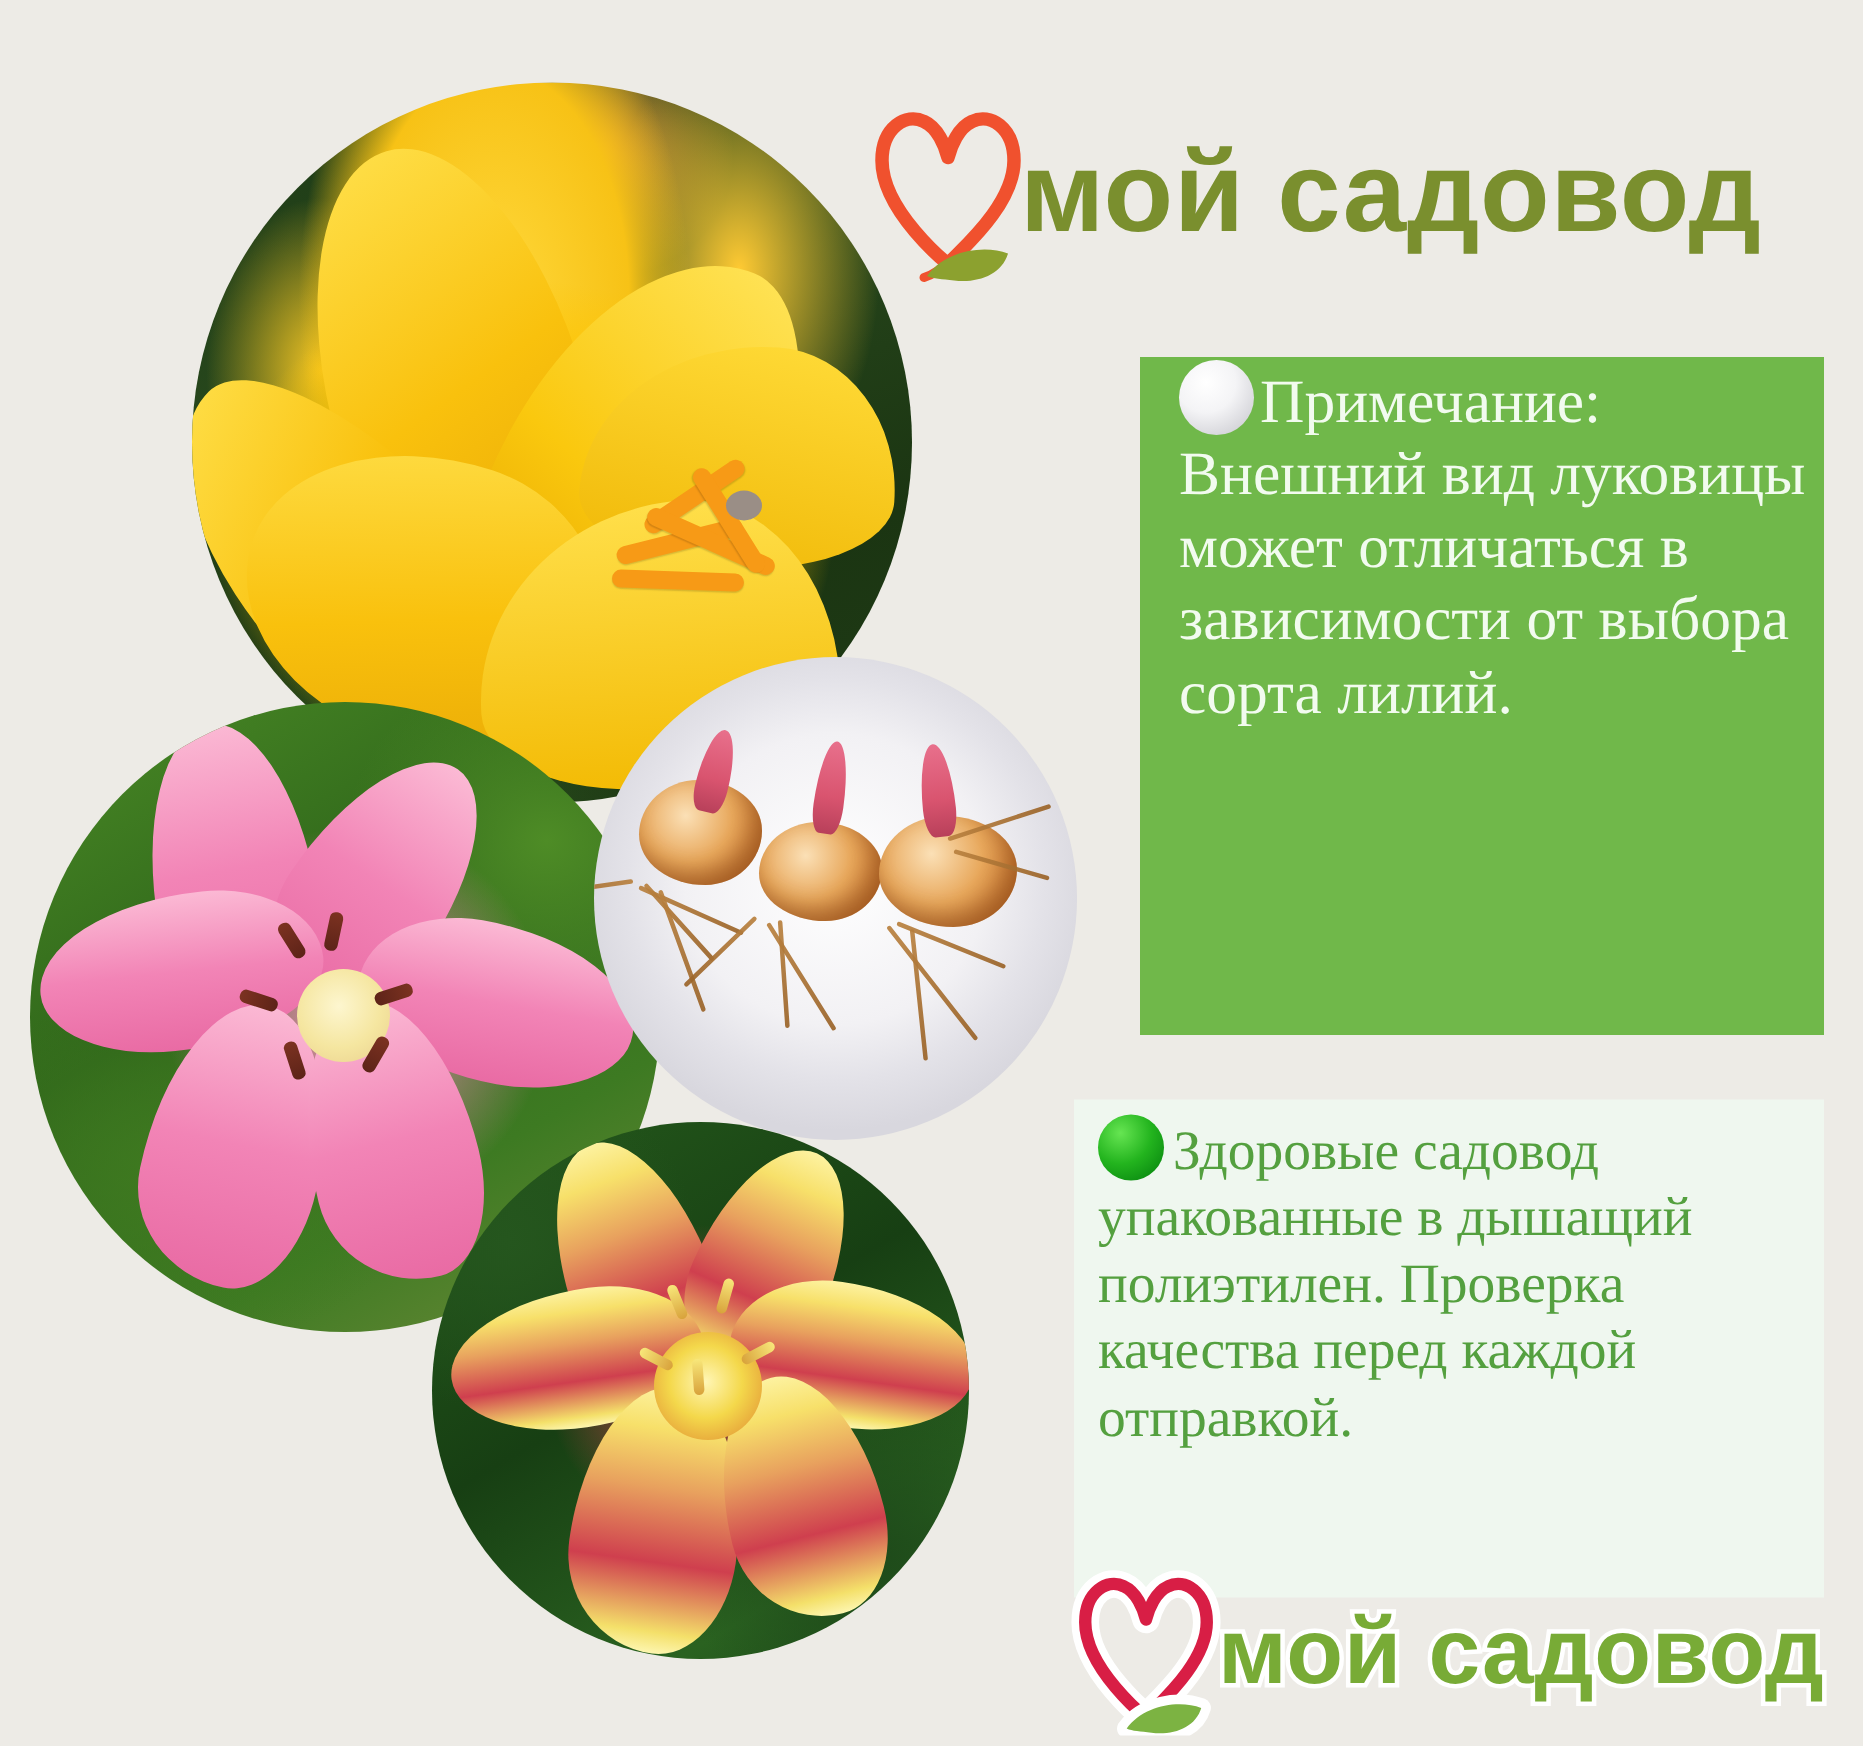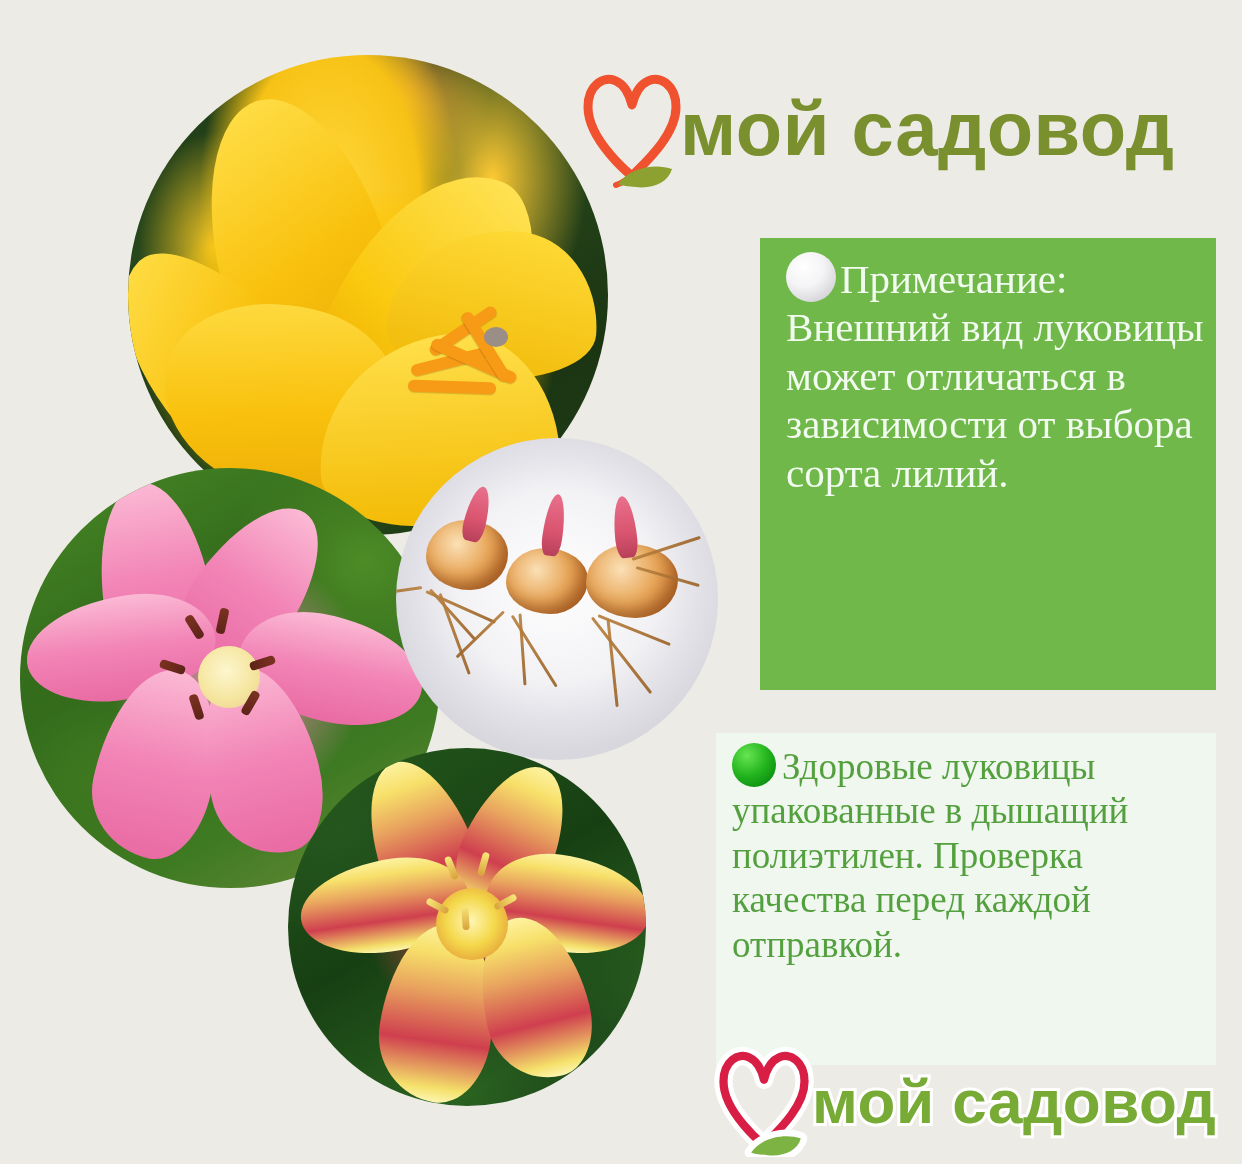--- a/index.html
+++ b/index.html
@@ -104,21 +104,21 @@
   .logo-word{font-family:"Liberation Sans", sans-serif;
     font-weight:700;letter-spacing:.5px;white-space:nowrap;}
   #logo-top .logo-word{font-size:76px;color:#7a8f2e;margin-left:-6px;}
   #logo-bottom .logo-word{font-size:62px;color:#78ab36;margin-left:-4px;
     -webkit-text-stroke:6px #ffffff;paint-order:stroke fill;}
 
   
   #note-box{position:absolute;left:760px;top:238px;width:456px;height:452px;
     background:#70b84a;}
   #note-box .txt{color:#f2fbef;font-size:41px;line-height:1.18;
-    padding:14px 10px 0 26px;font-family:"Liberation Serif", serif;}
+    padding:2px 10px 0 26px;font-family:"Liberation Serif", serif;}
   .bullet-grey{display:inline-block;width:50px;height:50px;border-radius:50%;
     vertical-align:-9px;margin-right:4px;
     background:radial-gradient(circle at 36% 30%, #ffffff 0%, #f4f4f6 42%, #d4d4d9 80%, #bdbdc4 100%);}
 
   #quality-box{position:absolute;left:716px;top:733px;width:500px;height:332px;
     background:#eff7ef;}
   #quality-box .txt{color:#54a03f;font-size:37px;line-height:1.2;
     padding:10px 8px 0 16px;font-family:"Liberation Serif", serif;}
   .bullet-green{display:inline-block;width:44px;height:44px;border-radius:50%;
     vertical-align:-8px;margin-right:6px;
@@ -208,21 +208,21 @@
   </div>
 
   <div id="note-box">
     <div class="txt">
       <span class="bullet-grey"></span><span>Примечание: Внешний вид луковицы может отличаться в зависимости от выбора сорта лилий.</span>
     </div>
   </div>
 
   <div id="quality-box">
     <div class="txt">
-      <span class="bullet-green"></span><span>Здоровые луковицы упакованные в дышащий полиэтилен. Проверка качества перед каждой отправкой.</span>
+      <span class="bullet-green"></span><span>Здоровые садовод упакованные в дышащий полиэтилен. Проверка качества перед каждой отправкой.</span>
     </div>
   </div>
 
   <div id="logo-bottom">
     <div class="logo-mark">
       <svg width="104" height="116" viewBox="0 0 108 126" aria-hidden="true">
         <path d="M54 113 C54 113 10 78 10 44 C10 22 26 12 38 18 C47 22 52 34 54 42 C56 34 61 22 70 18 C82 12 98 22 98 44 C98 74 62 104 54 113 Z" fill="none" stroke="#ffffff" stroke-width="20" stroke-linecap="round" stroke-linejoin="round"></path>
         <path d="M54 113 C54 113 10 78 10 44 C10 22 26 12 38 18 C47 22 52 34 54 42 C56 34 61 22 70 18 C82 12 98 22 98 44 C98 74 62 104 54 113 Z" fill="none" stroke="#d81e45" stroke-width="9" stroke-linecap="round" stroke-linejoin="round"></path>
         <path d="M54 111 C50 116 44 120 38 122" fill="none" stroke="#d81e45" stroke-width="6" stroke-linecap="round"></path>
         <path d="M40 121 C52 104 78 100 94 106 C90 120 74 126 58 124 C50 123 44 123 40 121 Z" fill="none" stroke="#ffffff" stroke-width="14" stroke-linejoin="round"></path>

